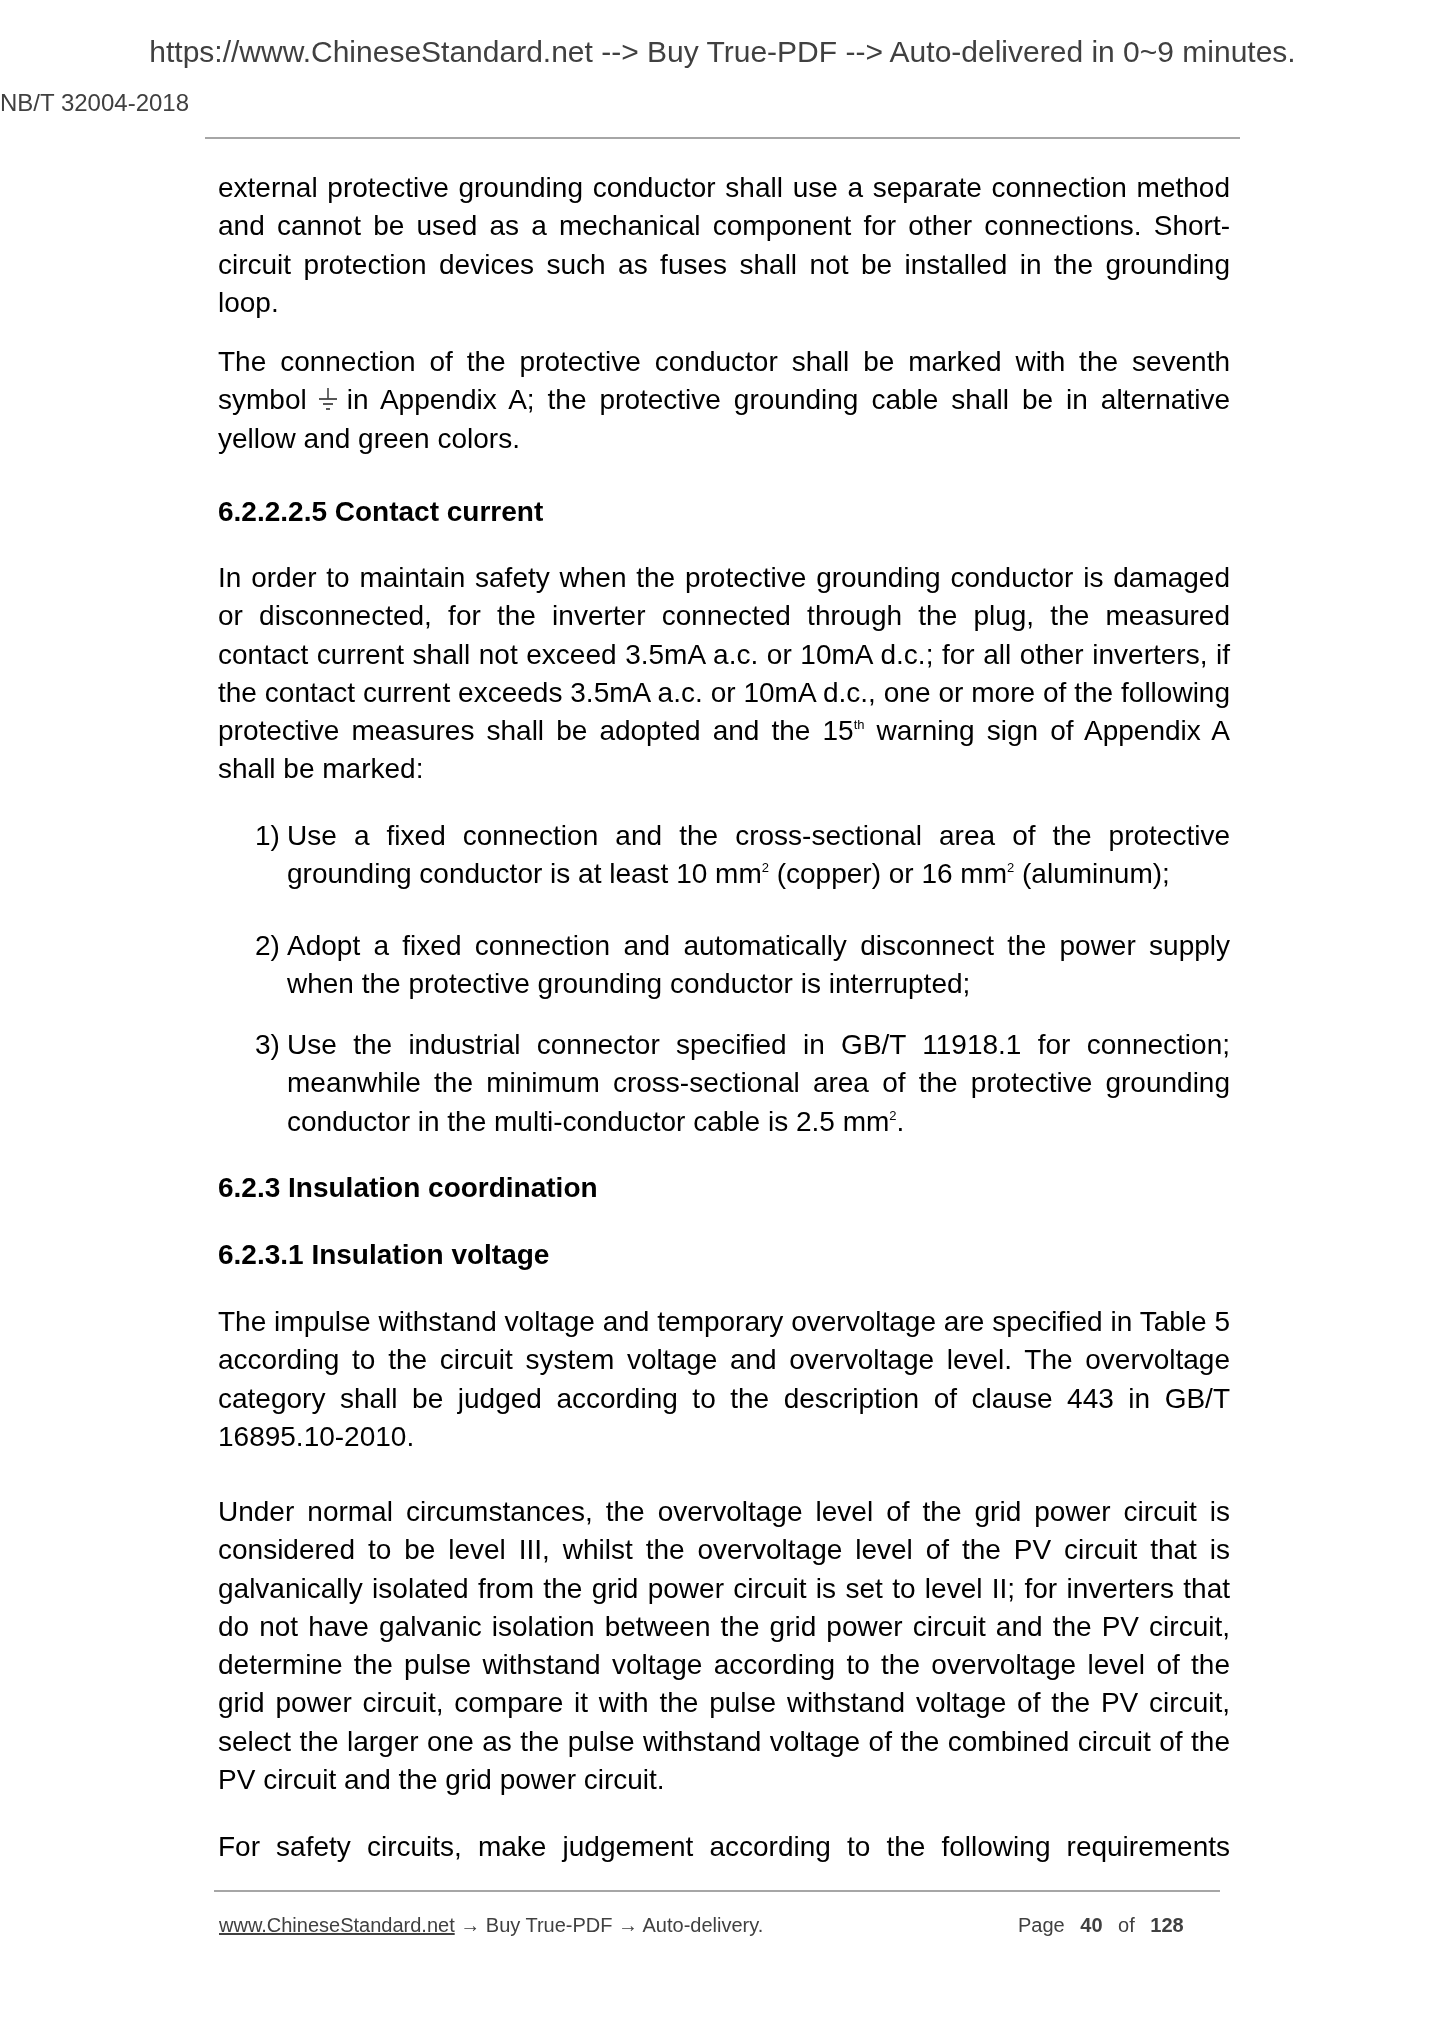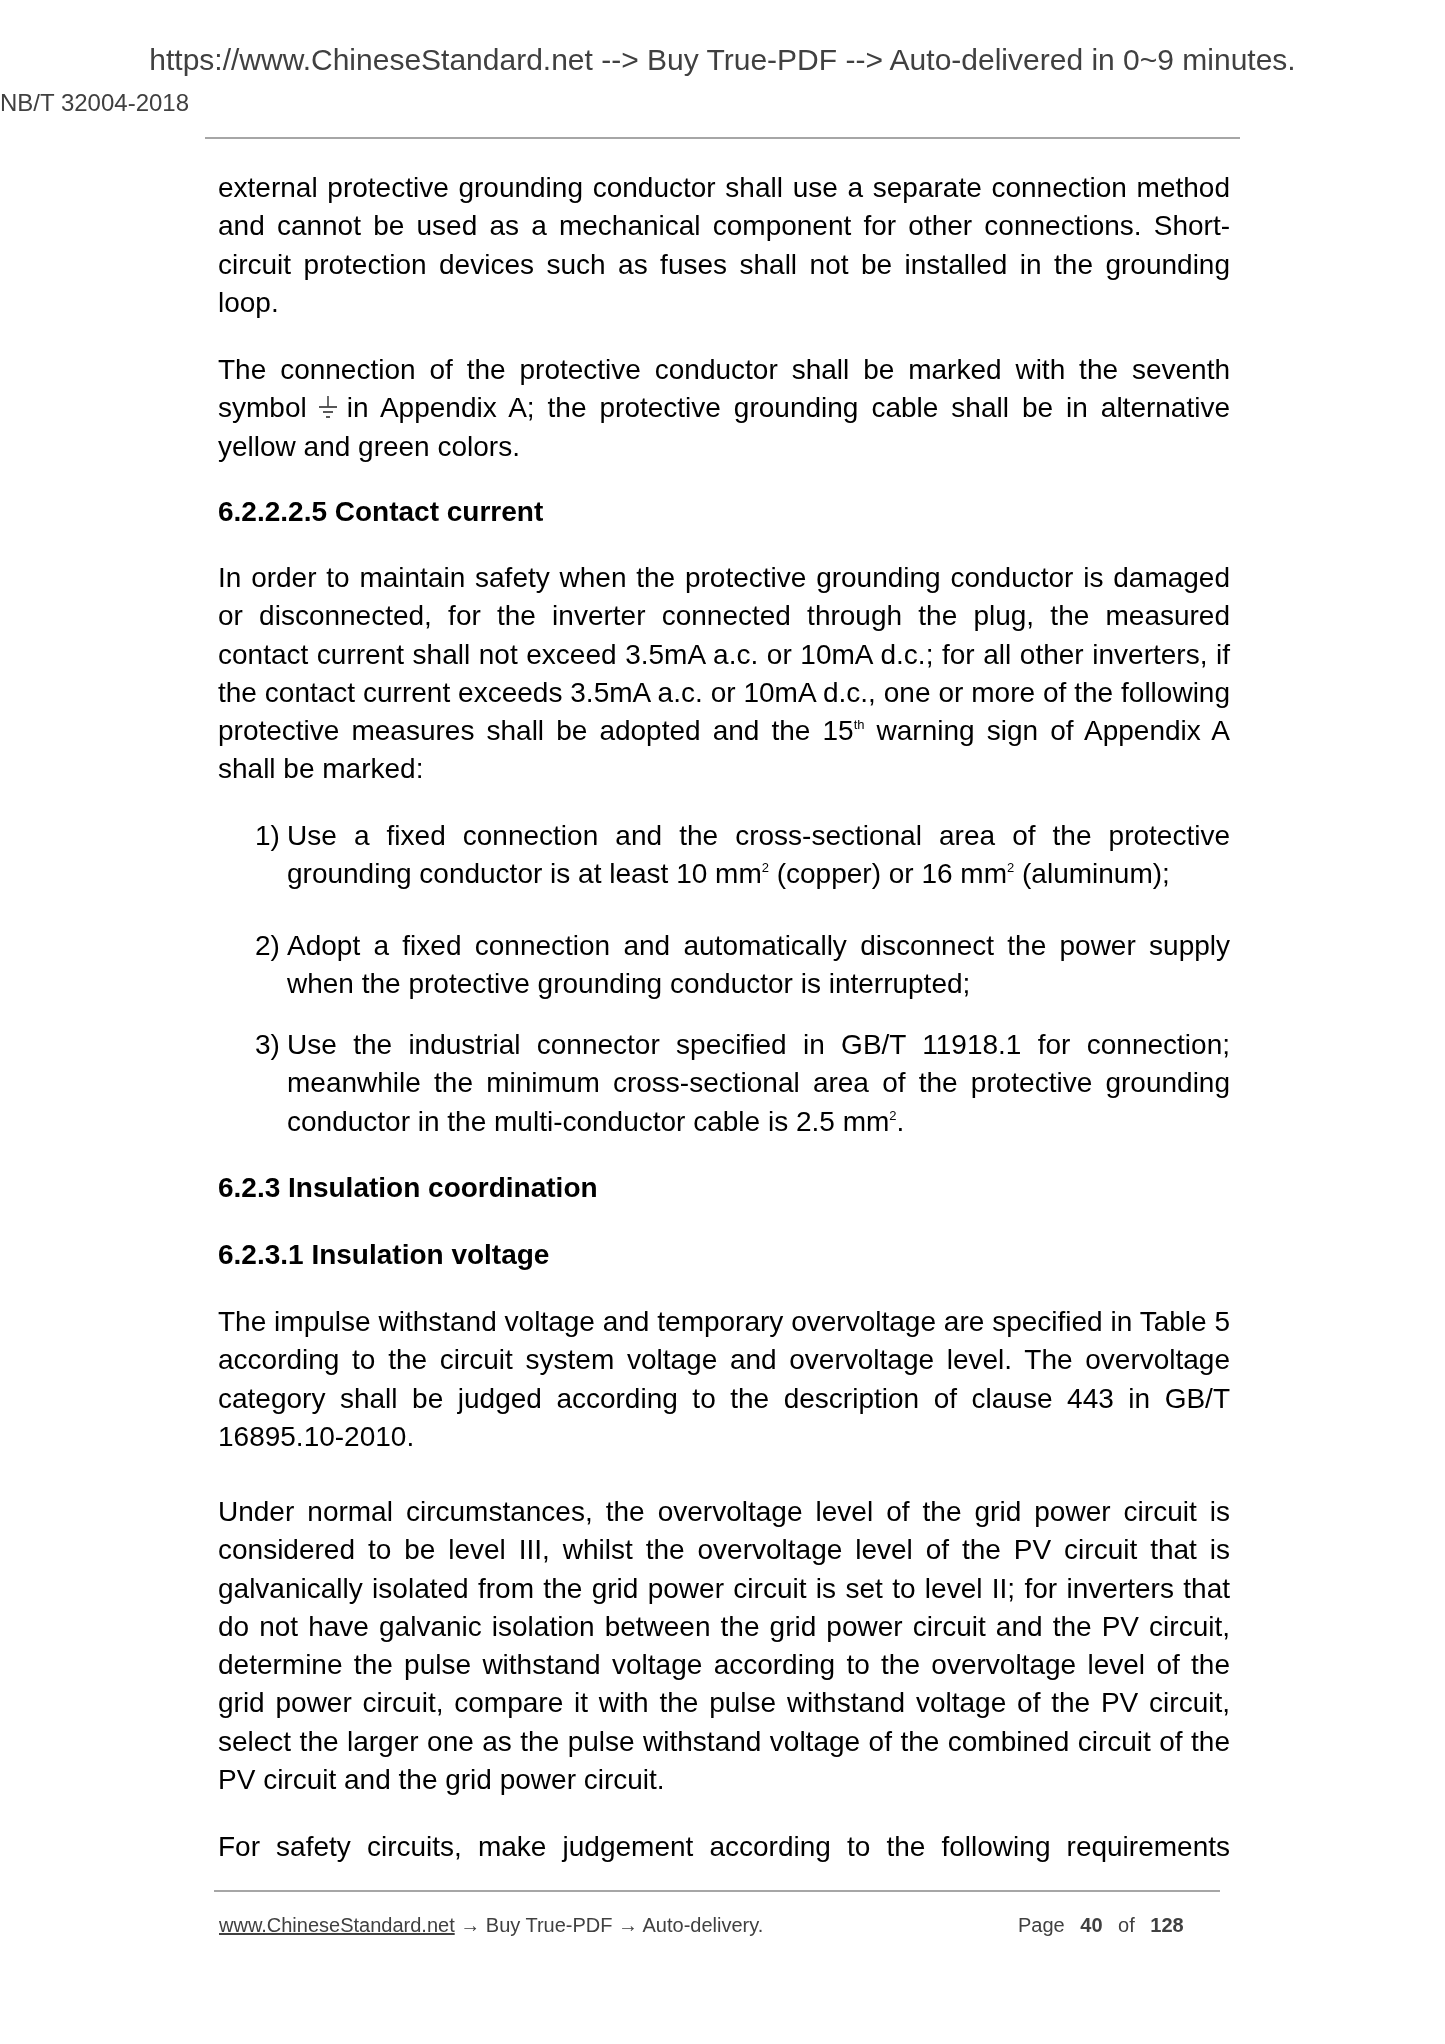--- a/index.html
+++ b/index.html
@@ -1,18 +1,18 @@
 <!DOCTYPE html>
 <html><head>
 <meta charset="utf-8">
 <style>
   html, body { margin: 0; padding: 0; background: #ffffff; }
   body { width: 1445px; height: 2044px; position: relative; overflow: hidden;
          font-family: "Liberation Sans", sans-serif; color: #000; }
-  .hdr-url { position: absolute; left: 0; width: 1445px; top: 42px; text-align: center;
+  .hdr-url { position: absolute; left: 0; width: 1445px; top: 34px; text-align: center;
              font-size: 30px; line-height: 36px; color: #404040; }
   .hdr-std { position: absolute; left: 0; width: 1445px; top: 88px; text-align: left;
              font-size: 24px; line-height: 30px; color: #404040; }
   .rule { position: absolute; height: 0; border-top: 2px solid #a6a6a6; }
   .rule.top { left: 205px; width: 1035px; top: 137px; }
   .rule.bottom { left: 214px; width: 1006px; top: 1890px; }
 
   .blk { position: absolute; left: 218px; width: 1012px; font-size: 28px; line-height: 38.3px;
          text-align: justify; text-align-last: left; }
   .blk.h { font-weight: bold; }
@@ -34,21 +34,21 @@
 
 <div>
   <div class="hdr-url">https://www.ChineseStandard.net --&gt; Buy True-PDF --&gt; Auto-delivered in 0~9 minutes.</div>
   <div class="hdr-std">NB/T 32004-2018</div>
   <div class="rule top"></div>
 </div>
 
 <div>
   <div class="blk" style="top:169px">external protective grounding conductor shall use a separate connection method and cannot be used as a mechanical component for other connections. Short-circuit protection devices such as fuses shall not be installed in the grounding loop.</div>
 
-  <div class="blk" style="top:351px">
+  <div class="blk" style="top:343px">
     <span>The connection of the protective conductor shall be marked with the seventh symbol</span><svg class="gnd" viewBox="0 0 22 26">
         <line x1="11" y1="1" x2="11" y2="12" stroke="#444" stroke-width="1.6"></line>
         <line x1="2" y1="12" x2="20" y2="12" stroke="#444" stroke-width="1.8"></line>
         <line x1="6" y1="17" x2="16" y2="17" stroke="#444" stroke-width="1.8"></line>
         <line x1="9" y1="22" x2="13" y2="22" stroke="#444" stroke-width="1.8"></line>
       </svg><span>in Appendix A; the protective grounding cable shall be in alternative yellow and green colors.</span>
   </div>
 
   <div class="blk h" style="top:493px">6.2.2.2.5 Contact current</div>
 

